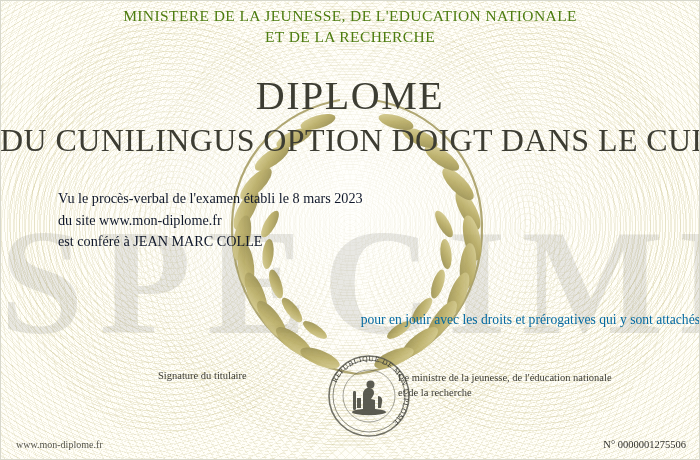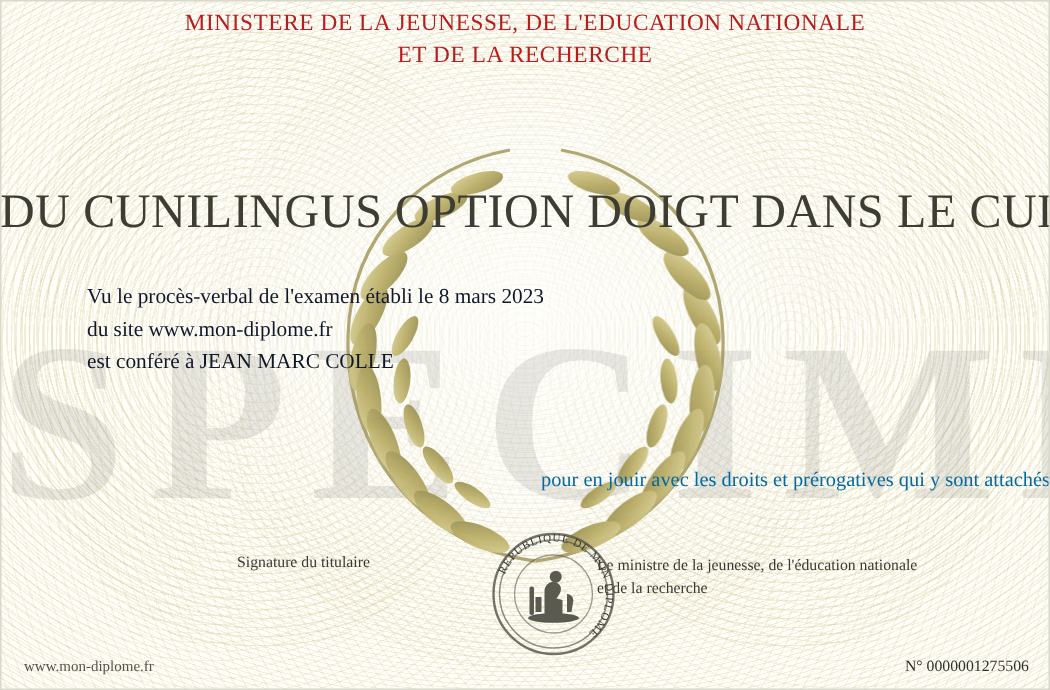--- a/index.html
+++ b/index.html
@@ -96,21 +96,21 @@
   }
 
   
   .ministry {
     position: absolute;
     left: 0; right: 0;
     top: 6px;
     text-align: center;
     font-size: 15.5px;
     letter-spacing: 0.4px;
-    color: #b91c1c;
+    color: #4d7c0f;
     line-height: 1.35;
   }
   .ministry .l2 { display: block; }
 
   .title-main {
     position: absolute;
     left: 0; right: 0;
     top: 72px;
     text-align: center;
     font-size: 40px;
@@ -263,20 +263,21 @@
       <ellipse cx="210" cy="218" rx="15" ry="5.5" transform="rotate(128 210 218)"></ellipse>
       <ellipse cx="187" cy="238" rx="14" ry="5" transform="rotate(146 187 238)"></ellipse>
     </g>
   </svg>
 
   <div class="ministry">
     <span>MINISTERE DE LA JEUNESSE, DE L'EDUCATION NATIONALE</span>
     <span class="l2">ET DE LA RECHERCHE</span>
   </div>
 
+  <div class="title-main">DIPLOME</div>
   <div class="title-sub">DU CUNILINGUS OPTION DOIGT DANS LE CUL</div>
 
   <div class="body-block">
     <span class="line">Vu le procès-verbal de l'examen établi le 8 mars 2023</span>
     <span class="line">du site www.mon-diplome.fr</span>
     <span class="line">est conféré à JEAN MARC COLLE</span>
   </div>
 
   <div class="enjoy-line">pour en jouir avec les droits et prérogatives qui y sont attachés</div>
 

